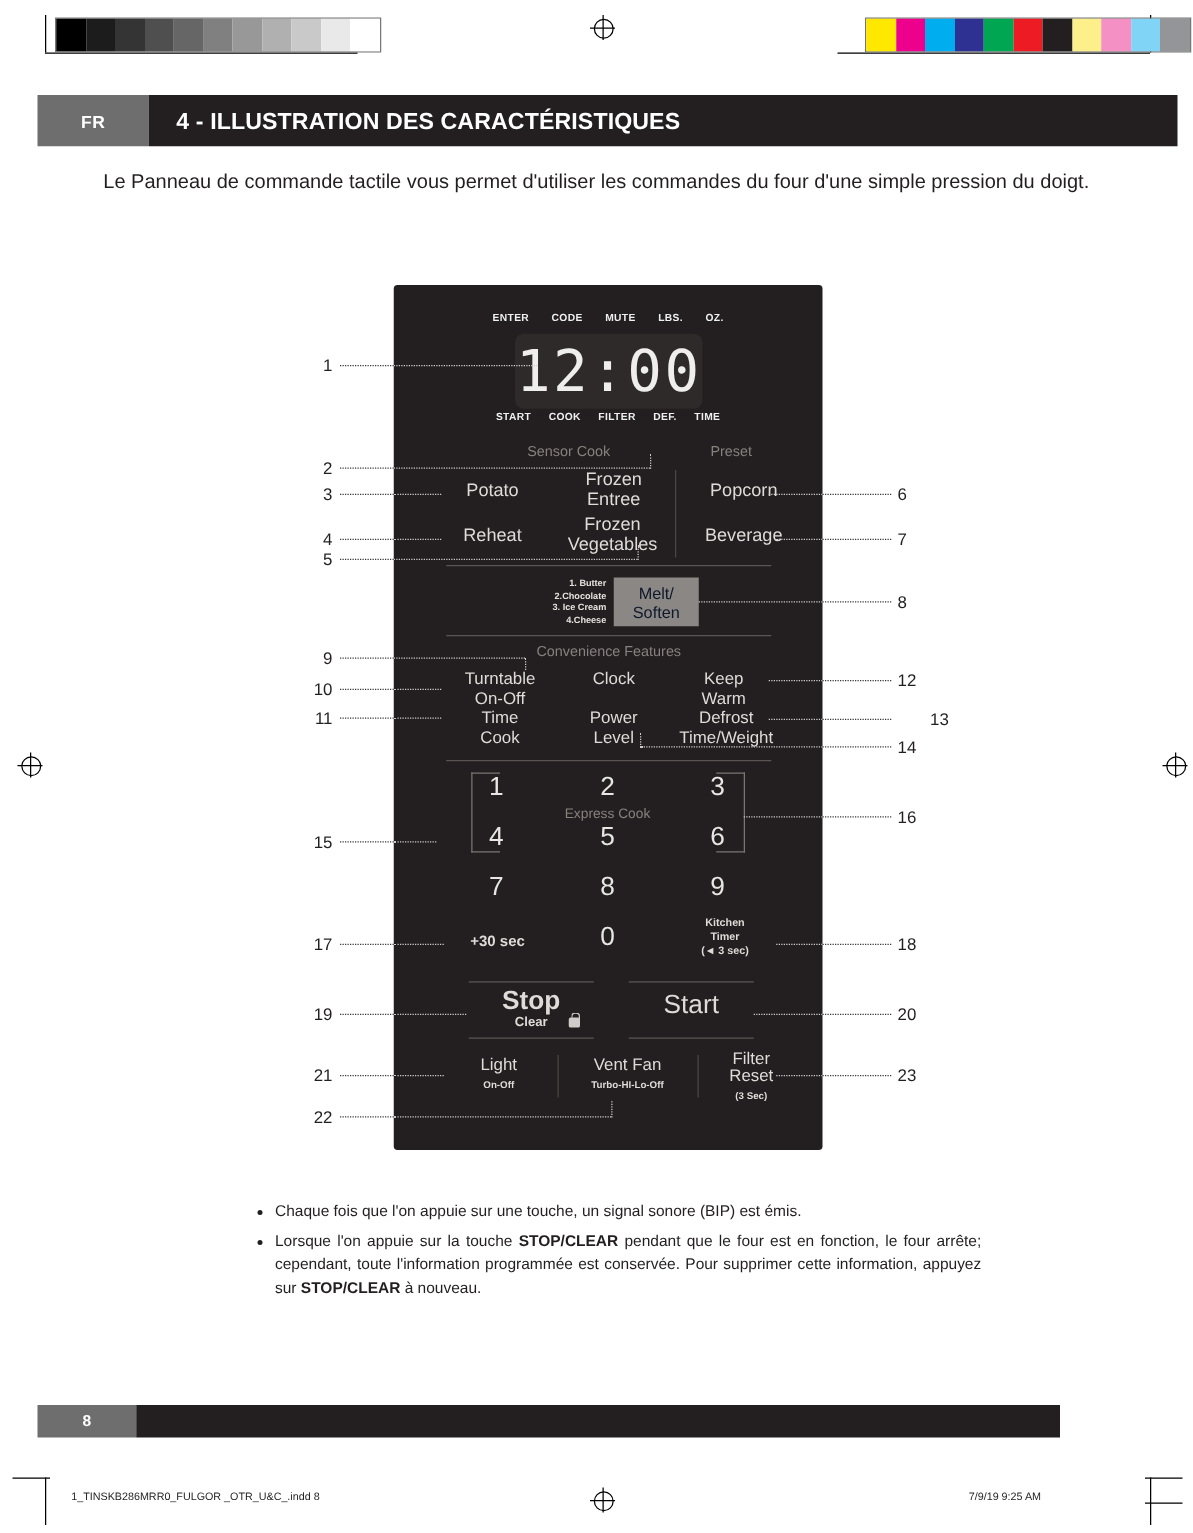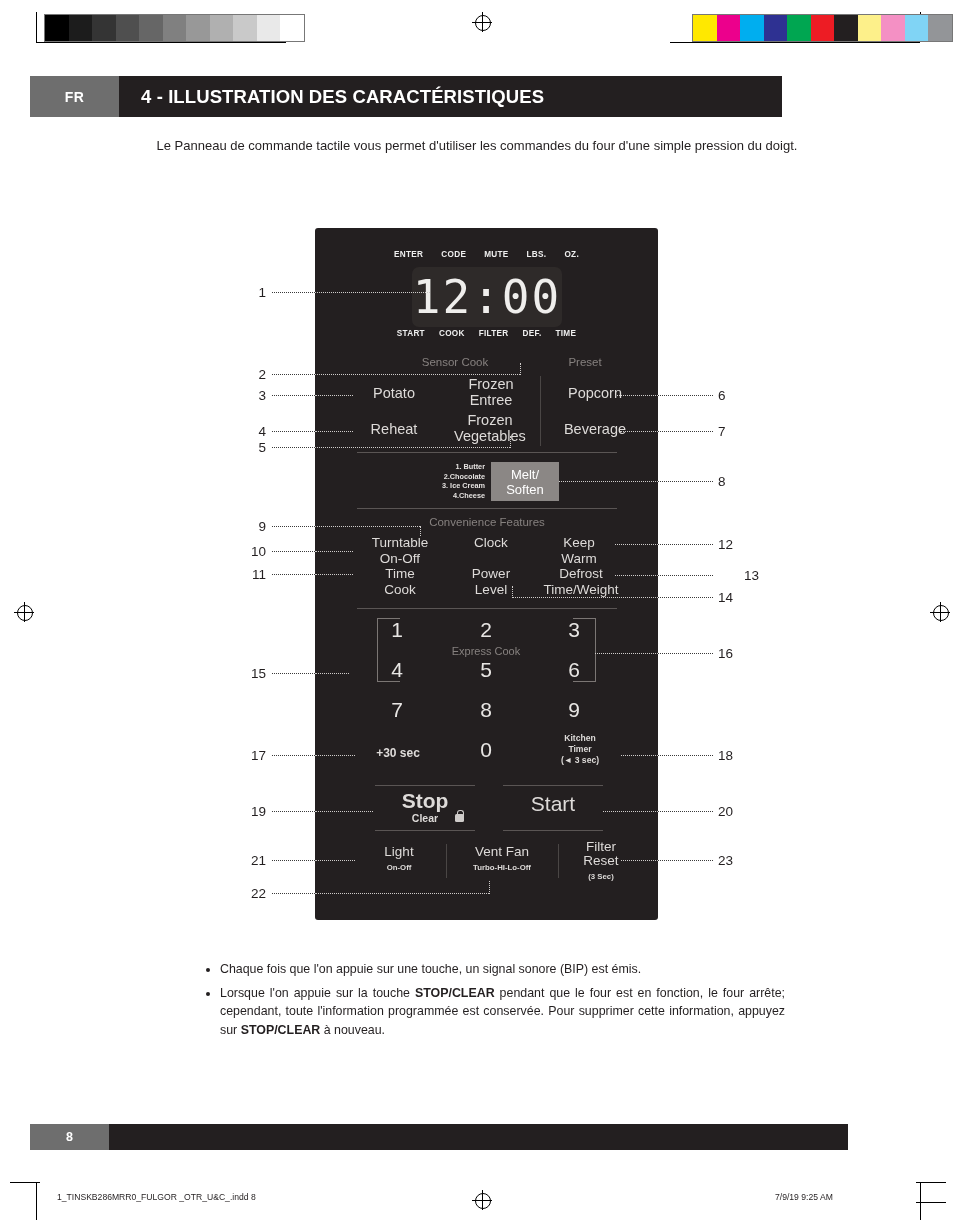--- a/index.html
+++ b/index.html
@@ -15,29 +15,29 @@
   .regbar .sw{width:23.5px;height:26px;}
   .regbar.gray{left:44px;}
   .regbar.color{left:692px;}
 
   .crosshair{position:absolute;width:20px;height:20px;}
   .crosshair .ring{position:absolute;left:3px;top:3px;width:14px;height:14px;border:1px solid #000;border-radius:50%;}
   .crosshair .hl{position:absolute;left:0;top:9.5px;width:20px;height:1px;background:#000;}
   .crosshair .vl{position:absolute;top:0;left:9.5px;width:1px;height:20px;background:#000;}
 
   
-  .header{position:absolute;left:30px;top:76px;width:752px;height:41px;display:flex;justify-content:space-between;}
+  .header{position:absolute;left:30px;top:76px;width:912px;height:41px;display:flex;justify-content:space-between;}
   .header .fr{width:89px;background:#6e6e6e;color:#fff;display:flex;align-items:center;justify-content:center;
     font-size:14px;font-weight:bold;letter-spacing:.4px;}
   .header .title{flex:1;background:#231f20;color:#fff;display:flex;align-items:center;
     padding-left:22px;font-size:18.5px;font-weight:bold;letter-spacing:.1px;}
 
   
   .intro{position:absolute;left:0;top:135px;width:954px;text-align:center;color:#231f20;
-    font-size:13px;line-height:21px;}
+    font-size:16px;line-height:21px;}
   .intro .l2{display:block;margin-left:0;}
 
   
   .panel{position:absolute;left:315px;top:228px;width:343px;height:692px;background:#231f20;border-radius:3px;}
 
   .ind-row{position:absolute;left:0;width:343px;display:flex;justify-content:center;gap:18px;
     font-size:8.2px;font-weight:bold;color:#efefef;letter-spacing:.3px;}
   .display{position:absolute;left:97px;top:39px;width:150px;height:60px;background:#2e2a29;border-radius:7px;}
   .digits{position:absolute;left:0;top:0;width:150px;height:60px;color:#efeeec;
     font-family:"DejaVu Sans Mono", monospace;font-size:46px;letter-spacing:2px;
@@ -48,21 +48,21 @@
   .btn-txt{position:absolute;text-align:center;color:#dedbd9;line-height:15.5px;}
   .btn-lg{font-size:14.5px;}
   .btn-md{font-size:13.5px;}
   .btn-sm{font-size:7.8px;font-weight:bold;}
 
   .vdiv{position:absolute;width:1px;background:#4a4645;}
   .hdiv{position:absolute;height:1px;background:#5a5554;}
 
   .meltbox{position:absolute;left:176px;top:234px;width:68px;height:39px;background:#8b8785;
     display:flex;align-items:center;justify-content:center;text-align:center;
-    color:#ffffff;font-size:13px;line-height:15px;}
+    color:#0f172a;font-size:13px;line-height:15px;}
   .meltlist{position:absolute;left:98px;top:234px;width:72px;color:#e4e1df;font-size:7.3px;
     font-weight:bold;line-height:9.6px;text-align:right;}
 
   .key{position:absolute;color:#e8e6e4;font-size:21px;text-align:center;width:40px;}
   .bracket{position:absolute;border:1px solid #7b7674;width:190px;height:62px;}
   .bracket.b1{border-right:none;width:22px;}
   .bracket.b2{border-left:none;width:22px;}
 
   .lock{position:absolute;width:9px;height:8px;background:#cfccca;border-radius:1.5px;}
   .lock:before{content:"";position:absolute;left:2px;top:-4px;width:5px;height:5px;

